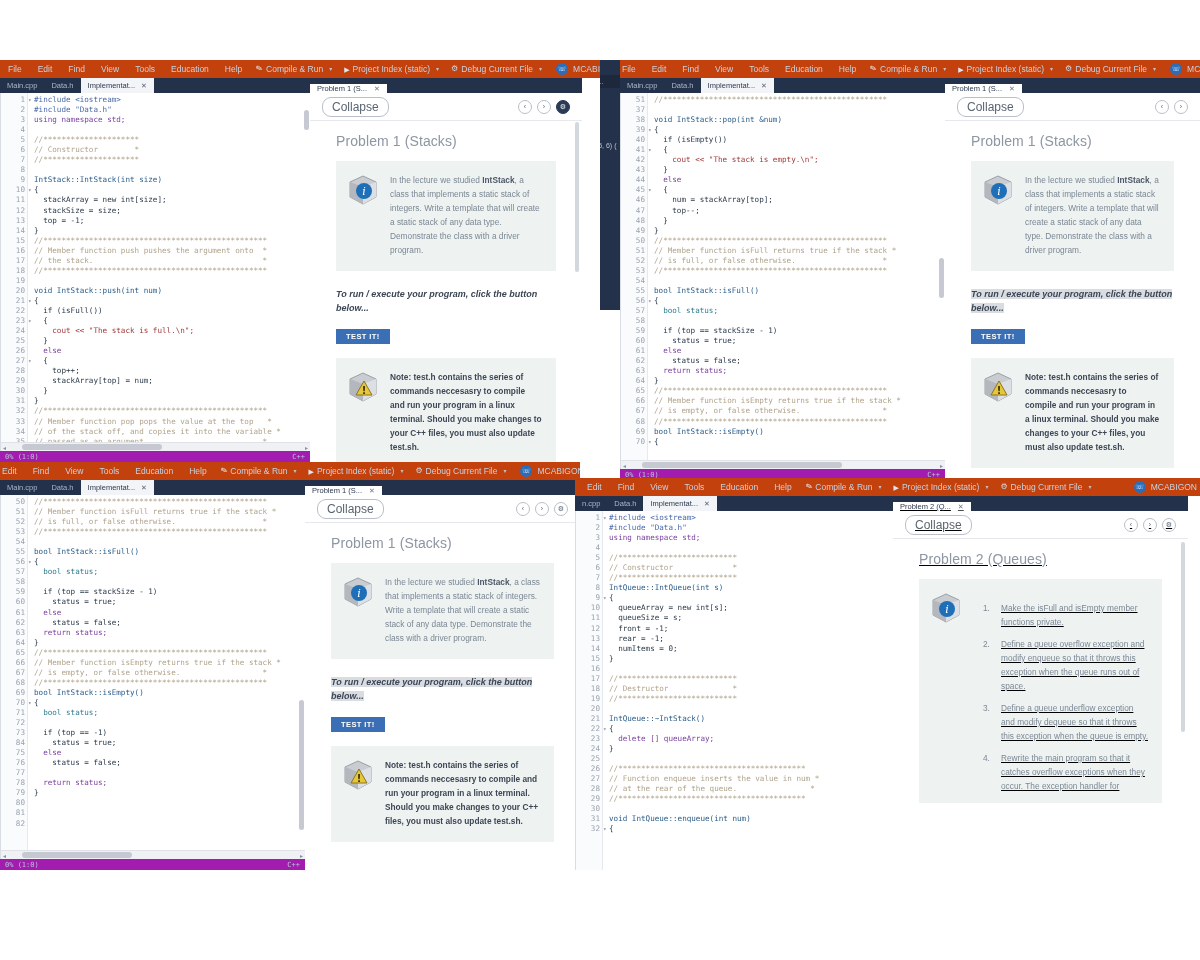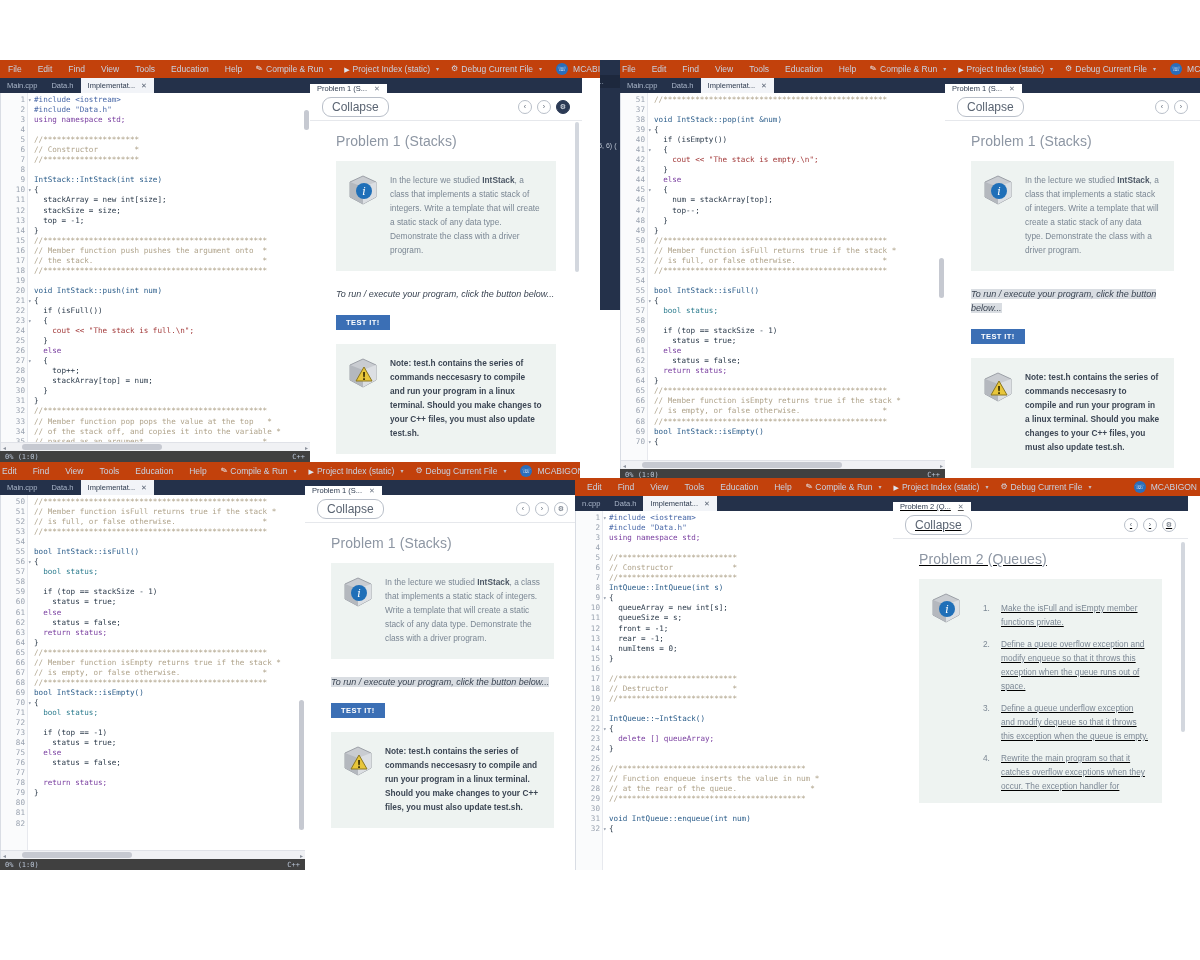--- a/index.html
+++ b/index.html
@@ -73,21 +73,21 @@
     display:flex; align-items:center;
   }
   .hscroll .thumb { height:6px; background:#c6c9d1; border-radius:3px; margin-left:14px; }
   .hscroll .arrow { font-size:6px; color:#8c929c; padding:0 2px; }
   .vscroll {
     position: absolute; right: 0; top: 15px; bottom: 9px; width: 7px; background: #fff;
   }
   .vscroll .vthumb { position:absolute; right:1px; width:5px; background:#c6c9d1; border-radius:3px;}
   .statusbar {
     position: absolute; left: 0; right: 0; bottom: 0; height: 11px;
-    background: #404040; color: #b8c3d4; font-size: 7px;
+    background: #a21caf; color: #b8c3d4; font-size: 7px;
     display: flex; align-items: center; padding: 0 5px;
     font-family: "DejaVu Sans Mono", "Liberation Mono", monospace;
   }
   .statusbar .right { margin-left: auto; }
 
   
   .guide-pane { position: absolute; background: #ffffff; overflow: hidden; }
   .guide-tabstrip {
     height: 15px; background: #24314a; display: flex; align-items: flex-end;
     font-size: 7.5px; color: #aab6c9;
@@ -120,21 +120,21 @@
   }
   .callout {
     background: #eef3f1; display: flex; gap: 10px; padding: 12px 14px 14px 10px;
     margin-bottom: 16px;
   }
   .callout .ctext { font-size: 8.3px; line-height: 14px; color: #7b8794; }
   .callout .ctext b { color: #4d5866; }
   .callout.warn .ctext { color: #3c4654; font-weight: 600; }
   .cube { width: 34px; flex: 0 0 34px; height: 34px; position: relative; }
   .run-note {
-    font-size: 9px; font-style: italic; font-weight: 400; color: #3c4654;
+    font-size: 9px; font-style: italic; font-weight: 700; color: #3c4654;
     line-height: 14px; margin-bottom: 10px;
   }
   .test-btn {
     display: inline-block; background: #3b6fb5; color: #fff;
     font-size: 7.5px; font-weight: 700; letter-spacing: .4px;
     padding: 3px 10px; margin-bottom: 14px;
   }
   .olist { margin: 10px 0 0 0; padding-left: 2px; list-style: none; }
   .olist li {
     font-size: 8.3px; line-height: 14px; color: #7b8794;

